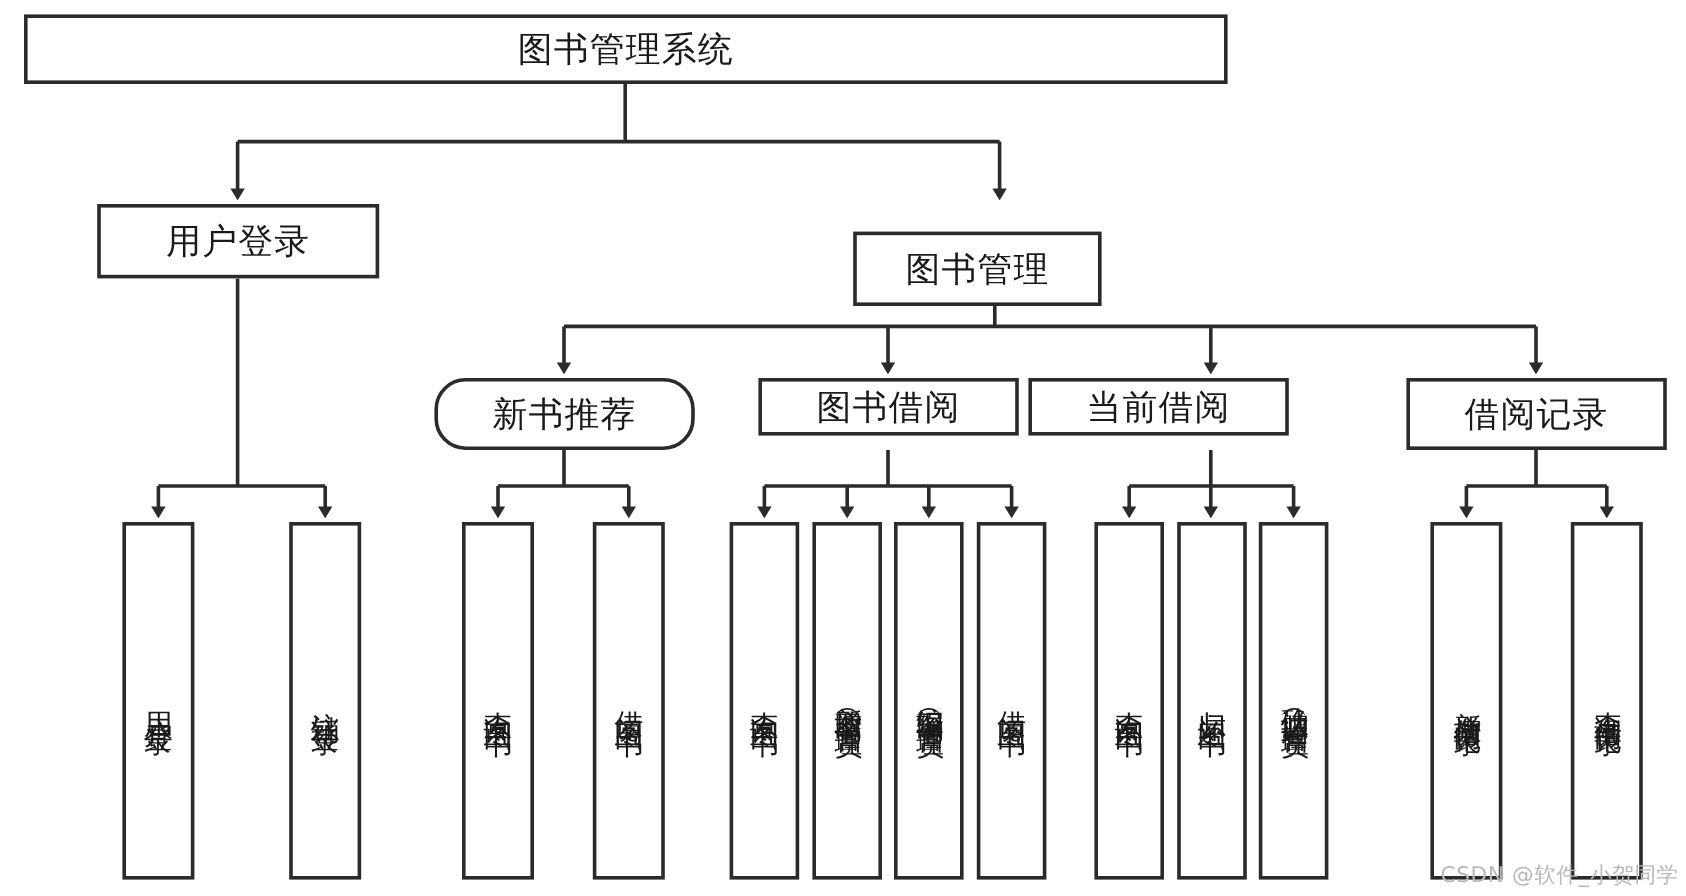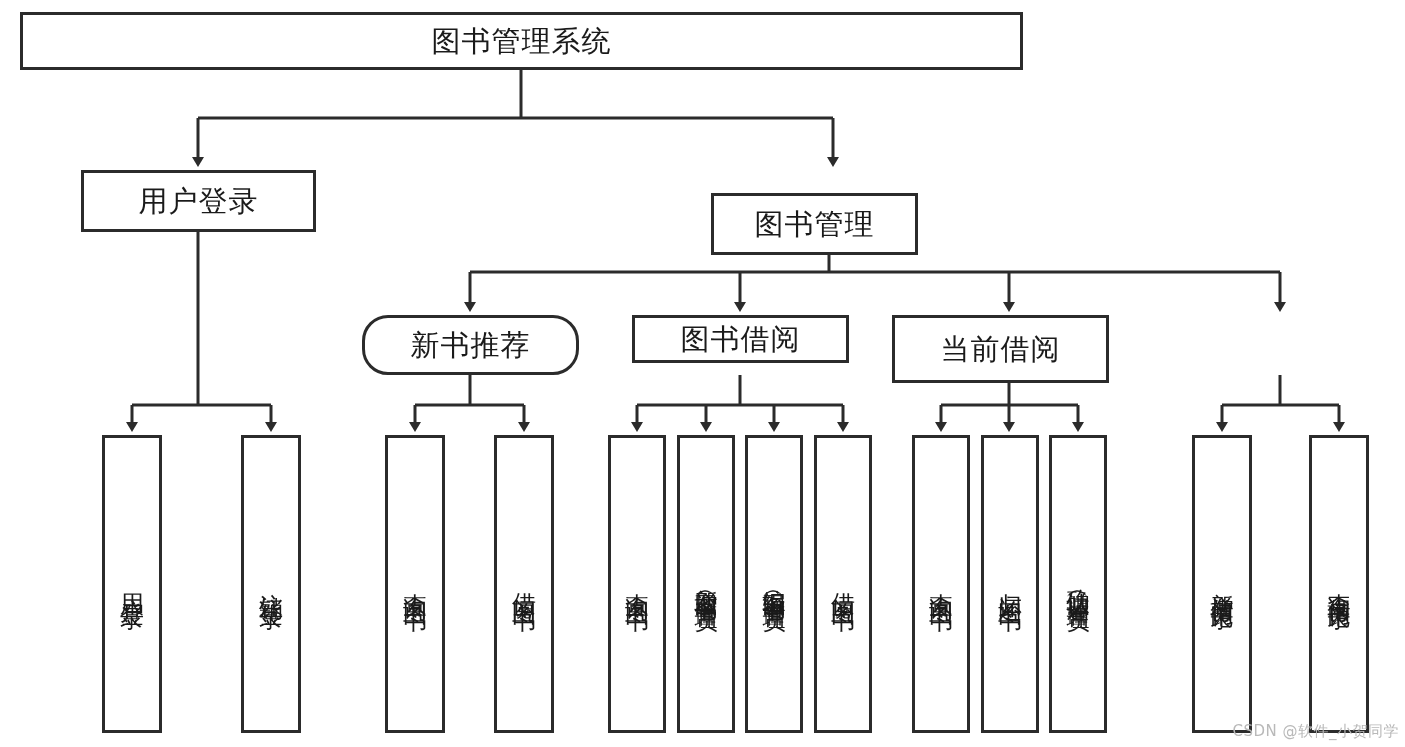--- a/index.html
+++ b/index.html
@@ -58,21 +58,21 @@
     max-height: 268px;
   }
   .v-node.small .lbl {
     font-size: 23px;
     letter-spacing: 3px;
   }
   #watermark {
     position: absolute;
     right: 6px;
     bottom: 6px;
-    font-size: 15px;
+    font-size: 18px;
     color: #b9b9b9;
     letter-spacing: 0.5px;
     white-space: nowrap;
     pointer-events: none;
   }
 </style>
 </head>
 <body>
 
 <div id="canvas">
@@ -139,22 +139,25 @@
   <div class="node h-node" style="left:711px; top:152px; width:207px; height:62px;margin-top:41px;">
     <span class="lbl">图书管理</span>
   </div>
 
   <div class="node h-node" style="left:362px; top:315px; width:217px; height:60px;border-radius:26px;">
     <span class="lbl">新书推荐</span>
   </div>
   <div class="node h-node" style="left:632px; top:315px; width:217px; height:48px;">
     <span class="lbl">图书借阅</span>
   </div>
-  <div class="node h-node" style="left:892px; top:315px; width:217px; height:68px;">
+  <div class="node h-node" style="left:857px; top:315px; width:217px; height:48px;">
     <span class="lbl">当前借阅</span>
+  </div>
+  <div class="node h-node" style="left:1172px; top:315px; width:217px; height:60px;">
+    <span class="lbl">借阅记录</span>
   </div>
 
   <div class="node v-node" style="left:102px; top:435px; width:60px; height:298px;">
     <span class="lbl">用户登录</span>
   </div>
   <div class="node v-node" style="left:241px; top:435px; width:60px; height:298px;">
     <span class="lbl">注销登录</span>
   </div>
 
   <div class="node v-node" style="left:385px; top:435px; width:60px; height:298px;">

